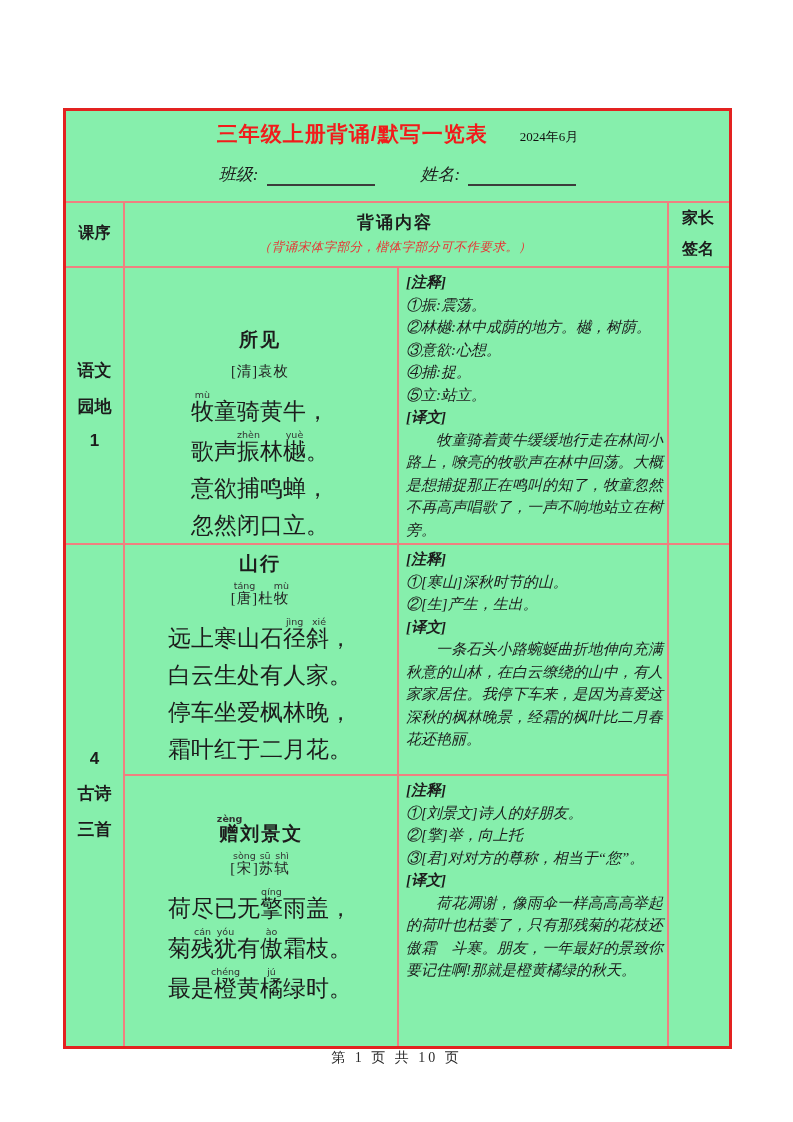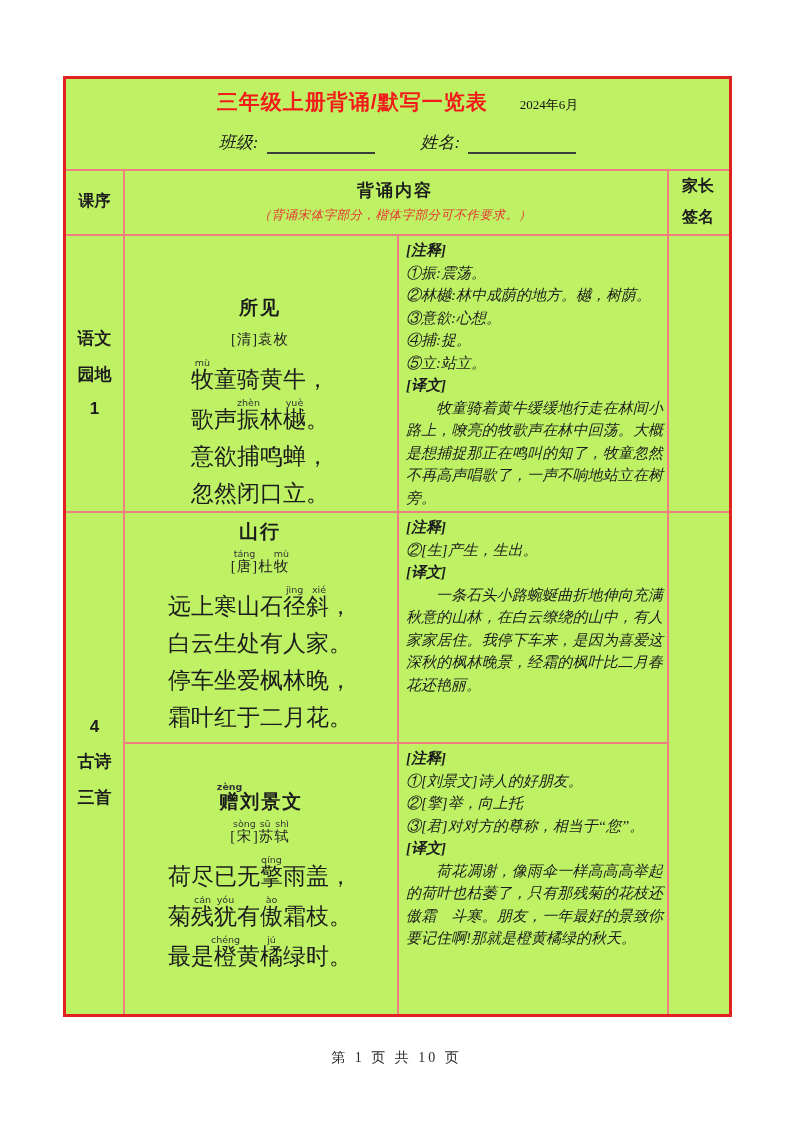--- a/index.html
+++ b/index.html
@@ -1,21 +1,21 @@
 <!DOCTYPE html>
 <html style="--border-red: #e32220; --grid-red: #ef8080; --title-red: #f21b1b; --note-red: #e83333;"><head>
 <meta charset="utf-8">
 <style>
   html,body{margin:0;padding:0;}
   body{background:#ffffff;}
   .page{position:relative;width:793px;height:1122px;background:#ffffff;overflow:hidden;
         font-family:"Liberation Serif", serif;color:#1c1c1c;}
   
-  .frame{position:absolute;left:63px;top:76px;width:663px;height:935px;
-         border:3px solid var(--border-red,#e32220);background:#bef264;}
+  .frame{position:absolute;left:63px;top:108px;width:663px;height:935px;
+         border:3px solid var(--border-red,#e32220);background:#86efac;}
   
   .gl{position:absolute;background:var(--grid-red,#ef8080);}
   .gl-h1{top:90px;left:0;width:663px;height:2px;}
   .gl-h2{top:155px;left:0;width:663px;height:2px;}
   .gl-h3{top:432px;left:0;width:663px;height:2px;}
   .gl-h4{top:663px;left:57px;width:546px;height:2px;}
   .gl-v1{left:57px;top:90px;width:2px;height:845px;}
   .gl-v2{left:331px;top:155px;width:2px;height:780px;}
   .gl-v3{left:601px;top:90px;width:2px;height:845px;}
 
@@ -160,20 +160,21 @@
         <div class="note-line">①振:震荡。</div>
         <div class="note-line">②林樾:林中成荫的地方。樾，树荫。</div>
         <div class="note-line">③意欲:心想。</div>
         <div class="note-line">④捕:捉。</div>
         <div class="note-line">⑤立:站立。</div>
         <div class="note-label">[译文]</div>
         <p class="yiwen">牧童骑着黄牛缓缓地行走在林间小路上，嘹亮的牧歌声在林中回荡。大概是想捕捉那正在鸣叫的知了，牧童忽然不再高声唱歌了，一声不响地站立在树旁。</p>
       </div>
     <div class="cell notes-cell notes-1">
         <div class="note-label">[注释]</div>
+        <div class="note-line">①[寒山]深秋时节的山。</div>
         <div class="note-line">②[生]产生，生出。</div>
         <div class="note-label">[译文]</div>
         <p class="yiwen">一条石头小路蜿蜒曲折地伸向充满秋意的山林，在白云缭绕的山中，有人家家居住。我停下车来，是因为喜爱这深秋的枫林晚景，经霜的枫叶比二月春花还艳丽。</p>
       </div>
     <div class="cell notes-cell notes-2">
         <div class="note-label">[注释]</div>
         <div class="note-line">①[刘景文]诗人的好朋友。</div>
         <div class="note-line">②[擎]举，向上托</div>
         <div class="note-line">③[君]对对方的尊称，相当于“您”。</div>
         <div class="note-label">[译文]</div>

